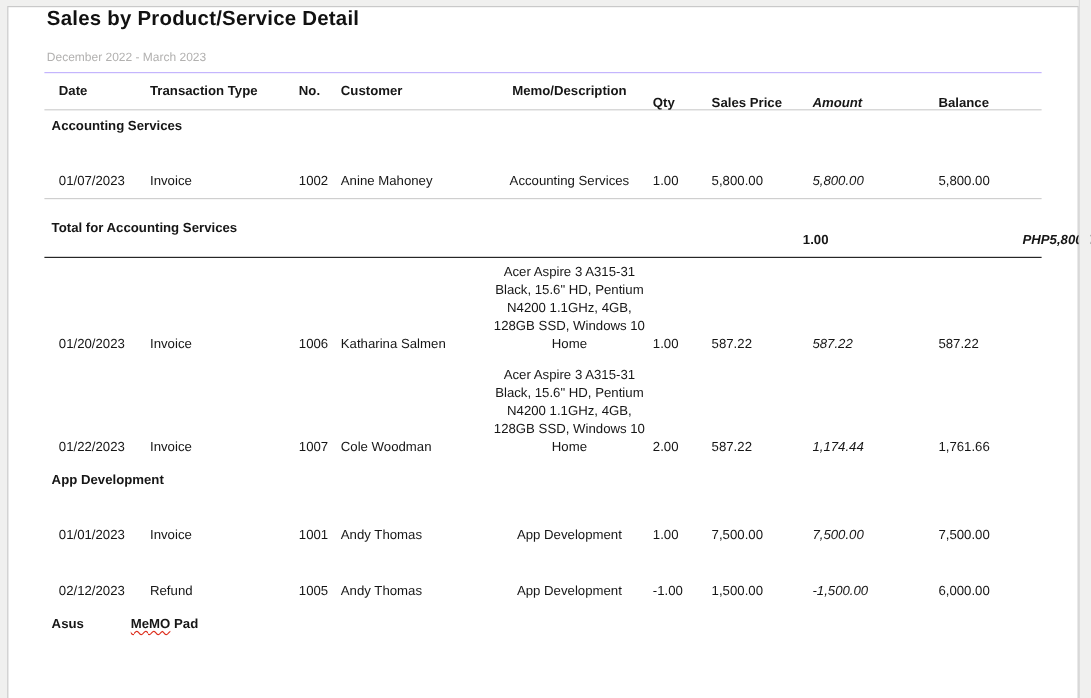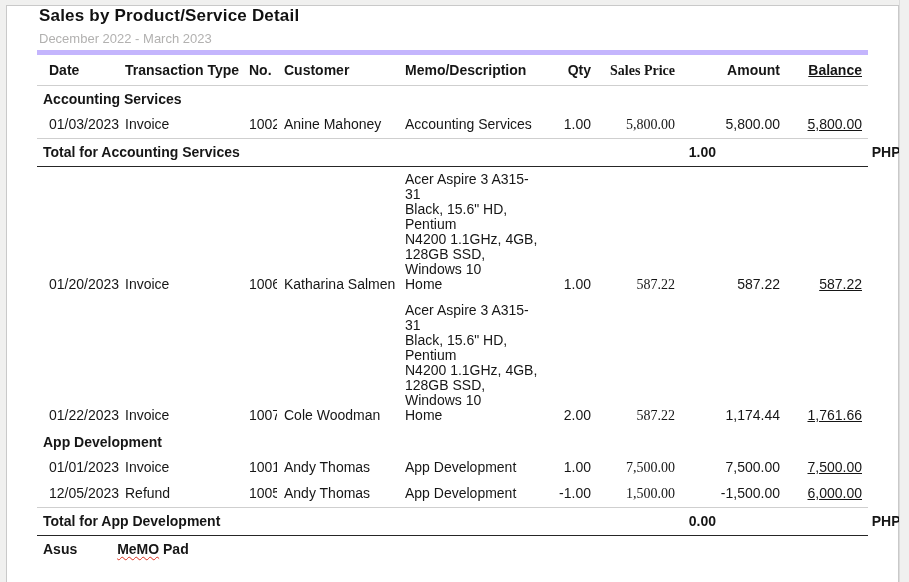--- a/index.html
+++ b/index.html
@@ -16,41 +16,41 @@
     width:893px; height:720px;
     background:#ffffff;
     border:1px solid #c9c9c9;
   }
   .content { margin:0 30px; }
   .report-title {
     font-size:17px; line-height:20px; font-weight:bold;
     letter-spacing:.2px; margin:0 0 3px 2px; color:#111;
   }
   .report-subtitle {
-    font-size:13px; line-height:13px; color:#b2b1b0; margin:6px 0 5px 2px;
+    font-size:10px; line-height:13px; color:#b2b1b0; margin:16px 0 5px 2px;
   }
-  .rtable { border-top:5px solid #c4b5fd; font-size:14px; line-height:15px; }
+  .rtable { border-top:1px solid #c4b5fd; font-size:11px; line-height:15px; }
   .row { display:grid; grid-template-columns:88px 120px 32px 124px 143px 49px 84px 105px 85px; }
   .thead { font-weight:bold; align-items:center; height:31px; border-bottom:1px solid #cfcfcf; }
   .section-title { font-weight:bold; padding:6px 0 5px 6px; }
   .row.data { align-items:end; padding:5px 0 6px; }
   .row.total {
     font-weight:bold; align-items:center; padding:6px 0;
     border-top:1px solid #cfcfcf; border-bottom:1px solid #262626;gap:25px;
   }
   .c { overflow:hidden; }
   .c.date   { padding-left:12px; }
   .c.no     { padding-left:4px; }
   .c.cust   { padding-left:7px; }
-  .c.memo   { padding-left:4px; white-space:pre-line; }
-  .c.num    { text-align:right; }
+  .c.memo   { padding-left:4px; white-space:pre-line;text-align:center; }
+  .c.num    { text-align:left;margin-top:21px; }
   .c.qty    { padding-right:2px; }
-  .c.price  { padding-right:2px;font-family:Liberation Serif, serif; }
-  .c.amount { padding-right:2px; }
-  .c.bal    { padding-right:5px;text-decoration:underline; }
+  .c.price  { padding-right:2px; }
+  .c.amount { padding-right:2px;font-style:italic; }
+  .c.bal    { padding-right:5px; }
   .total-label { grid-column:1 / 6; padding-left:6px; }
   .total-qty { grid-column:6; }
   .total-amount { grid-column:8; }
   .misspell {
     text-decoration-line:underline;
     text-decoration-style:wavy;
     text-decoration-color:#dd2f1e;
     text-decoration-thickness:1px;
     text-underline-offset:2px;
     margin-left:36px;
@@ -79,21 +79,21 @@
         <div class="c memo">Memo/Description</div>
         <div class="c num qty">Qty</div>
         <div class="c num price">Sales Price</div>
         <div class="c num amount">Amount</div>
         <div class="c num bal">Balance</div>
       </div>
 
       <div class="section-title">Accounting Services</div>
 
       <div class="row data">
-        <div class="c date">01/03/2023</div>
+        <div class="c date">01/07/2023</div>
         <div class="c type">Invoice</div>
         <div class="c no">1002</div>
         <div class="c cust">Anine Mahoney</div>
         <div class="c memo">Accounting Services</div>
         <div class="c num qty">1.00</div>
         <div class="c num price">5,800.00</div>
         <div class="c num amount">5,800.00</div>
         <div class="c num bal">5,800.00</div>
       </div>
 
@@ -145,36 +145,31 @@
         <div class="c no">1001</div>
         <div class="c cust">Andy Thomas</div>
         <div class="c memo">App Development</div>
         <div class="c num qty">1.00</div>
         <div class="c num price">7,500.00</div>
         <div class="c num amount">7,500.00</div>
         <div class="c num bal">7,500.00</div>
       </div>
 
       <div class="row data">
-        <div class="c date">12/05/2023</div>
+        <div class="c date">02/12/2023</div>
         <div class="c type">Refund</div>
         <div class="c no">1005</div>
         <div class="c cust">Andy Thomas</div>
         <div class="c memo">App Development</div>
         <div class="c num qty">-1.00</div>
         <div class="c num price">1,500.00</div>
         <div class="c num amount">-1,500.00</div>
         <div class="c num bal">6,000.00</div>
       </div>
 
-      <div class="row total">
-        <div class="c total-label">Total for App Development</div>
-        <div class="c num qty total-qty">0.00</div>
-        <div class="c num amount total-amount">PHP6,000.00</div>
-      </div>
 
       <div class="section-title"><span>Asus </span><span class="misspell">MeMO</span><span> Pad</span></div>
 
     </div>
   </div>
 </div>
 
 <div class="vscroll-track"></div>
 
 </body></html>

